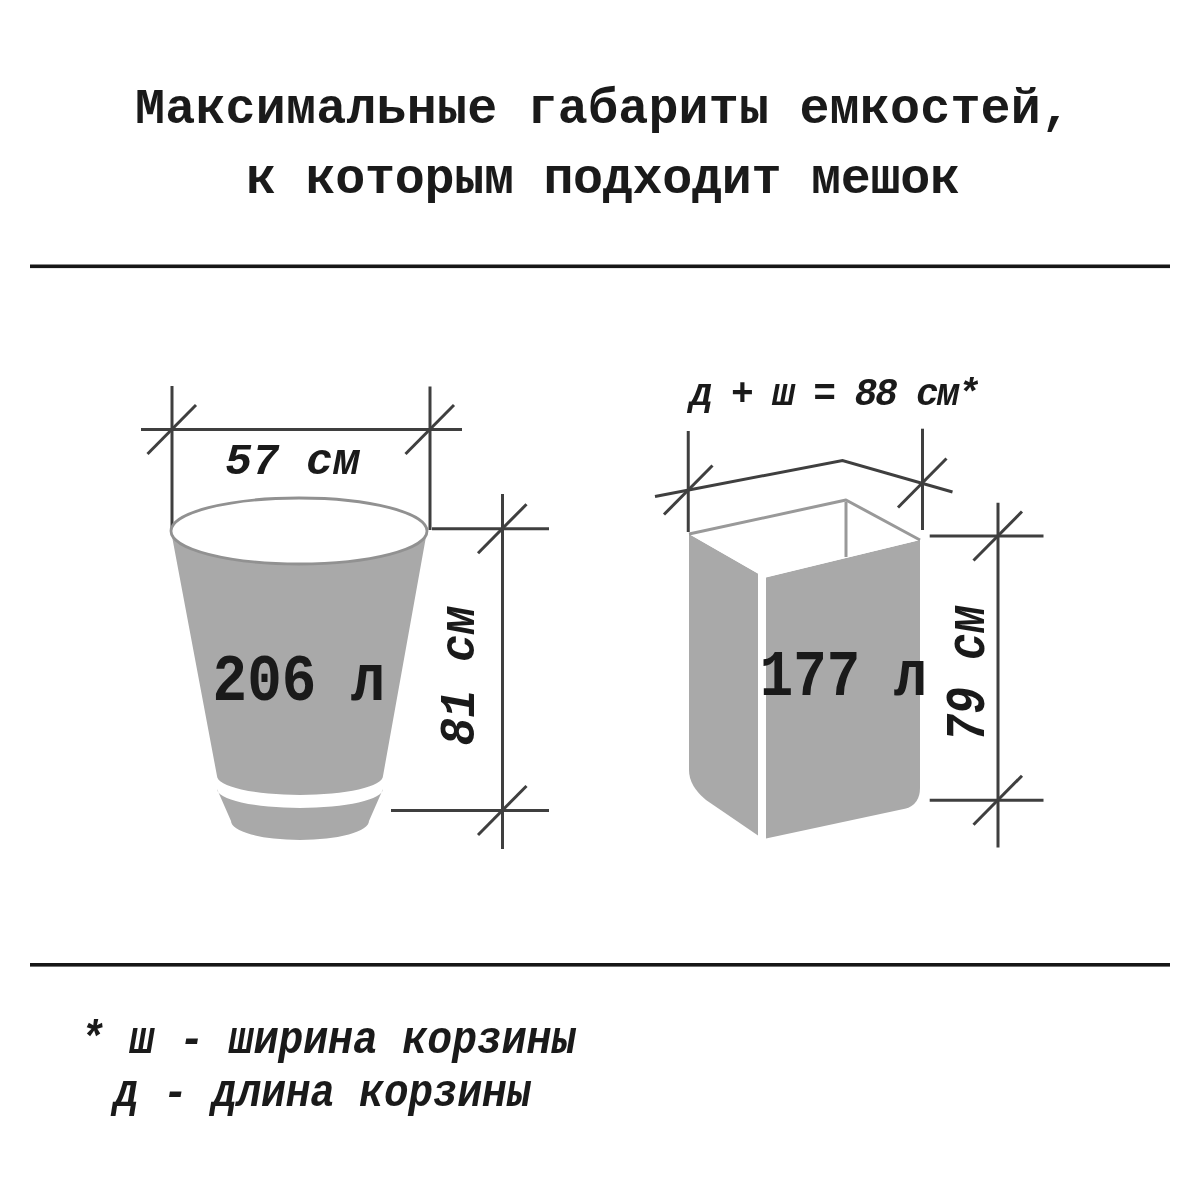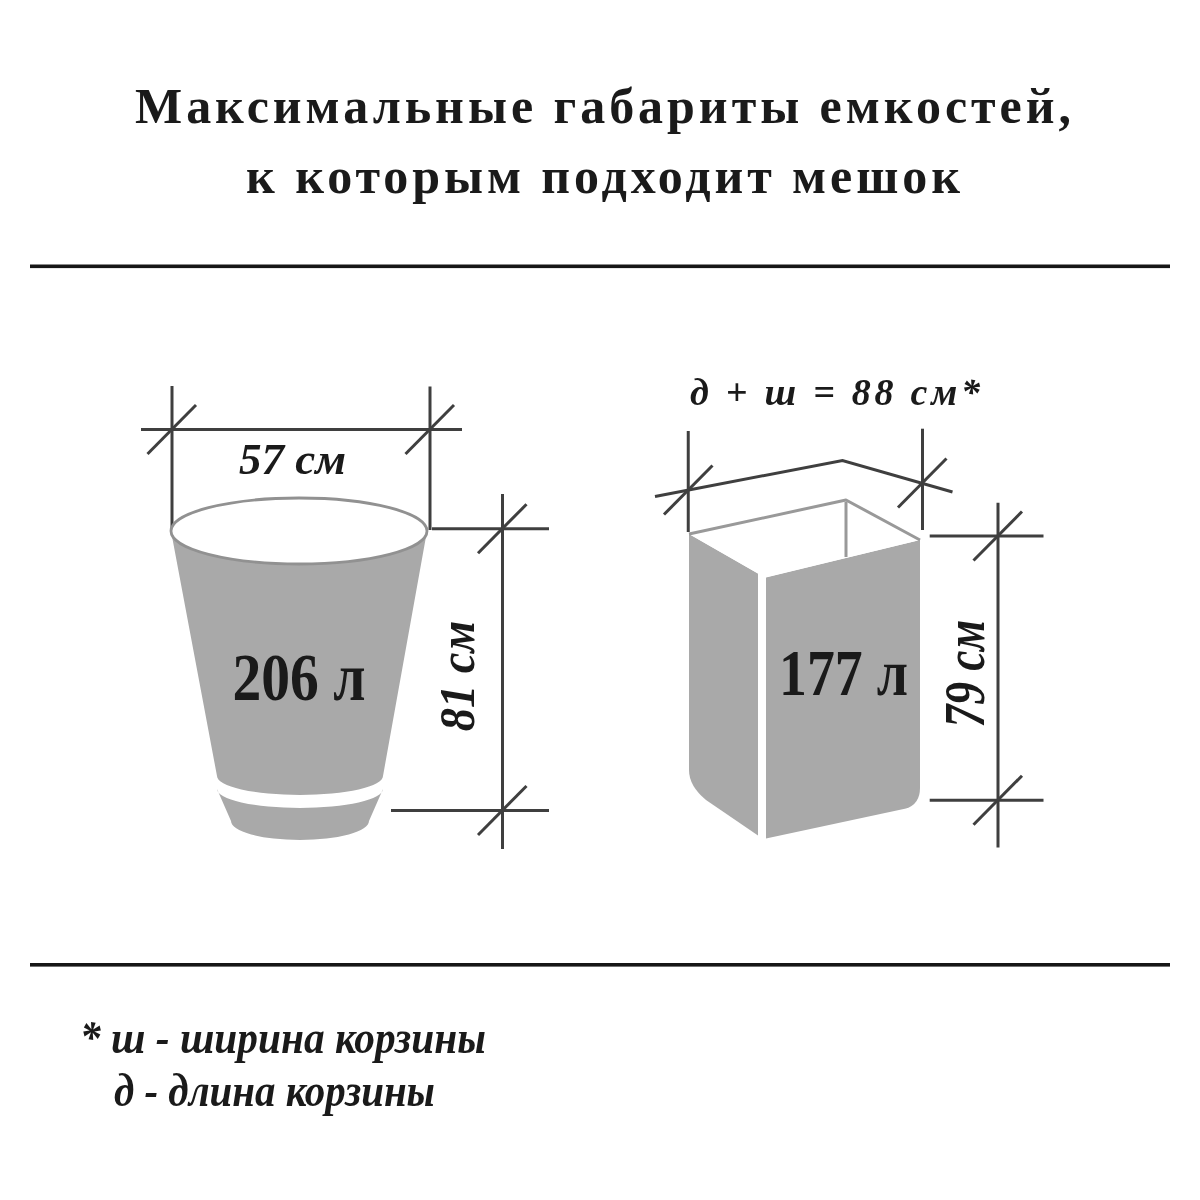--- a/index.html
+++ b/index.html
@@ -1,16 +1,16 @@
 <!DOCTYPE html>
 <html><head>
 <meta charset="utf-8">
 <style>
   html,body{margin:0;padding:0;background:#ffffff;}
-  .page{width:1192px;height:1200px;position:relative;font-family:Liberation Serif, serif;}
+  .page{width:1192px;height:1200px;position:relative;font-family:Liberation Mono, monospace;}
   svg{position:absolute;top:0;left:0;}
   text{fill:#1a1a1a;}
 </style>
 </head>
 <body>
 <div class="page">
 <svg width="1200" height="1200" viewBox="0 0 1200 1200">
 
   <rect x="0" y="0" width="1200" height="1200" fill="#ffffff"></rect>
 

